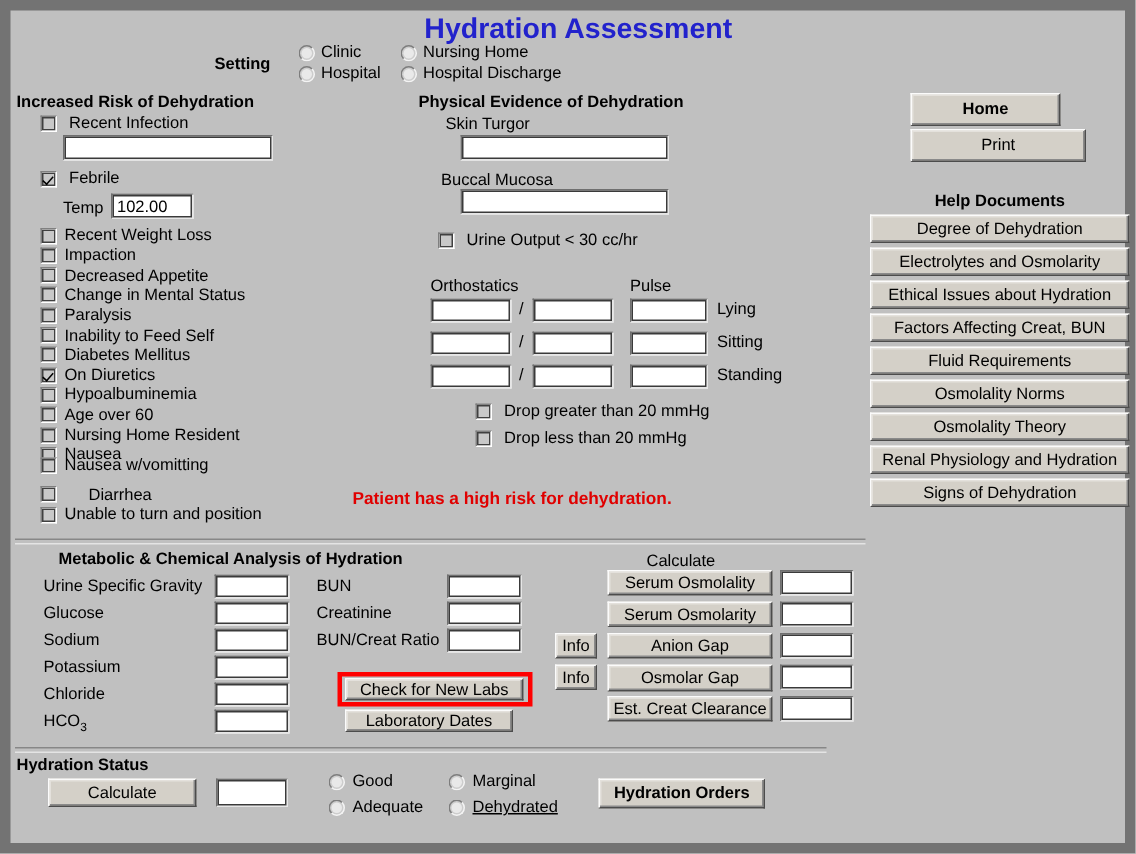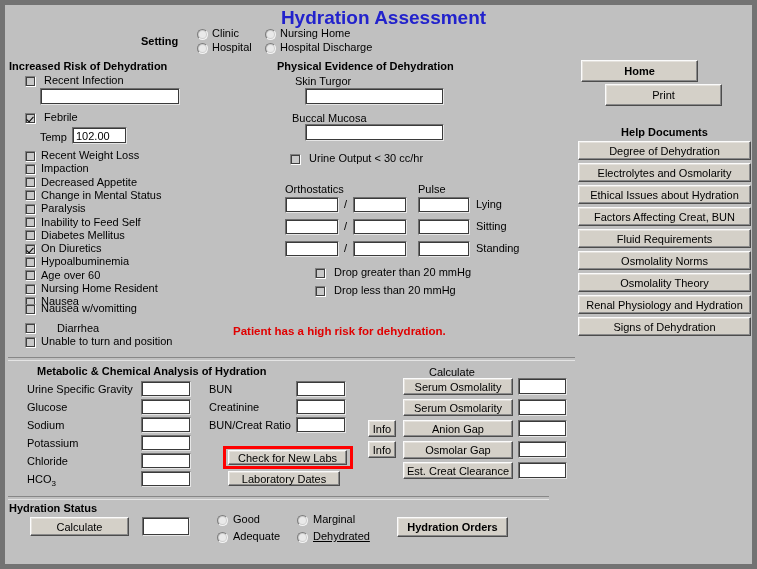--- a/index.html
+++ b/index.html
@@ -3,21 +3,21 @@
 <meta charset="utf-8">
 <style>
   html,body{margin:0;padding:0;}
   body{
     width:757px;height:569px;overflow:hidden;
     background:#c0c0c0;
     font-family:"Liberation Sans",sans-serif;
     font-size:11px;color:#000;
     position:relative;
   }
-  .app{position:absolute;inset:0;border:5px solid #737373;box-sizing:border-box;background:#c0c0c0;}
+  .app{position:absolute;inset:0;border:7px solid #737373;box-sizing:border-box;background:#c0c0c0;}
   .abs{position:absolute;}
   .title{
     left:0;top:2px;width:757px;text-align:center;
     color:#2222cc;font-size:19px;font-weight:bold;letter-spacing:0px;
   }
   .sec-head{font-weight:bold;font-size:11px;}
   
   .cb{
     width:11px;height:11px;background:#fff;box-sizing:border-box;
     border-top:1px solid #808080;border-left:1px solid #808080;
@@ -163,21 +163,21 @@
     <span class="cb"></span>
     <span class="lbl" style="margin-left:5px;">Drop greater than 20 mmHg</span>
   </div>
   <div class="abs" style="left:310px;top:279px;">
     <span class="cb"></span>
     <span class="lbl" style="margin-left:5px;">Drop less than 20 mmHg</span>
   </div>
 
   <div class="abs redtext" style="left:228px;top:320px;">Patient has a high risk for dehydration.</div>
 
-  <div class="abs btn bold" style="left:576px;top:55px;width:117px;height:22px;">Home</div>
+  <div class="abs btn bold" style="left:600px;top:55px;width:100px;height:22px;">Home</div>
   <div class="abs btn" style="left:600px;top:79px;width:117px;height:22px;">Print</div>
   <div class="abs sec-head" style="left:573px;top:121px;width:173px;text-align:center;">Help Documents</div>
   <div class="abs" id="help-list" style="left: 573px; top: 136px; width: 173px; position: absolute;">
       <div class="btn" style="position: absolute; left: 0px; top: 0px; width: 173px; height: 19px;">Degree of Dehydration</div>
       <div class="btn" style="position: absolute; left: 0px; top: 22px; width: 173px; height: 19px;">Electrolytes and Osmolarity</div>
       <div class="btn" style="position: absolute; left: 0px; top: 44px; width: 173px; height: 19px;">Ethical Issues about Hydration</div>
       <div class="btn" style="position: absolute; left: 0px; top: 66px; width: 173px; height: 19px;">Factors Affecting Creat, BUN</div>
       <div class="btn" style="position: absolute; left: 0px; top: 88px; width: 173px; height: 19px;">Fluid Requirements</div>
       <div class="btn" style="position: absolute; left: 0px; top: 110px; width: 173px; height: 19px;">Osmolality Norms</div>
       <div class="btn" style="position: absolute; left: 0px; top: 132px; width: 173px; height: 19px;">Osmolality Theory</div>

